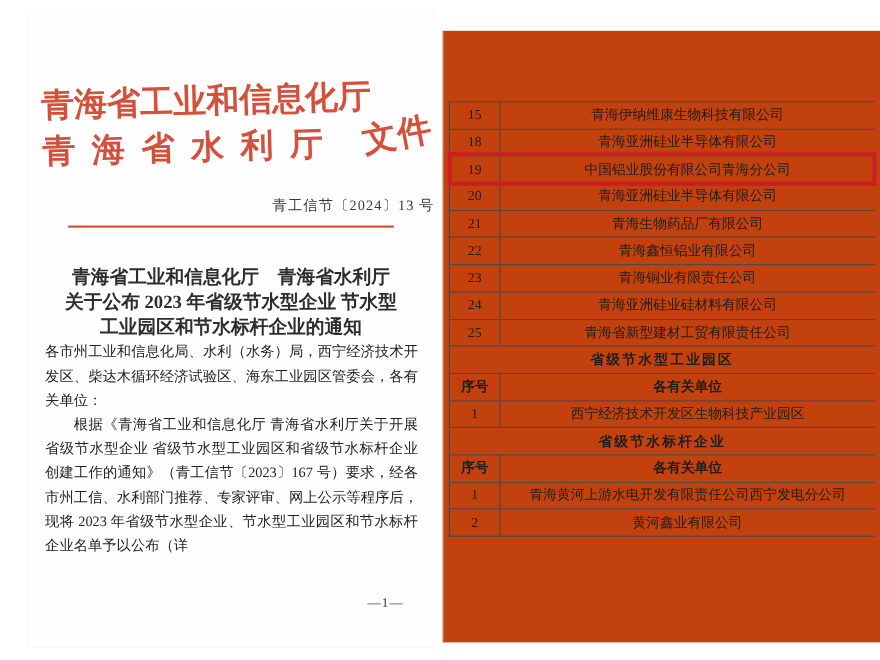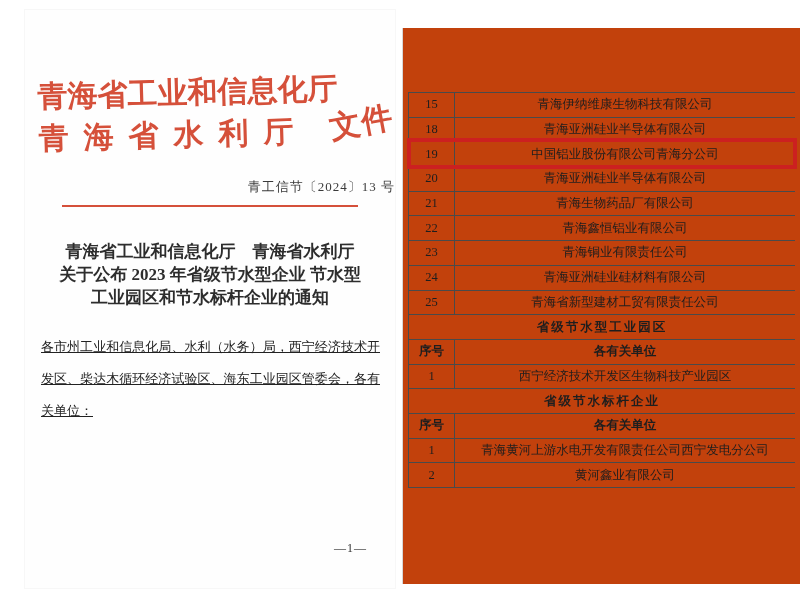--- a/index.html
+++ b/index.html
@@ -35,24 +35,23 @@
   }
   .red-rule {
     margin: 9px auto 0 auto; width: 296px; height: 2px;
   }
   .doc-title {
     margin-top: 33px; text-align: center;
     font-size: 17px; font-weight: 700; line-height: 23px;
     color: #2d2d2d; white-space: pre-line;
   }
   .doc-body {
-    margin-top: 22px; padding: 0 15px 0 16px;
-    font-size: 13px; line-height: 32px; color: #222;
+    padding: 0 15px 0 16px;
+    font-size: 13px; line-height: 22px; color: #222;
     text-align: justify;
-    text-decoration: underline;
   }
   .doc-body p { text-indent: 0; margin: 0; }
   .doc-body p + p { text-indent: 2em; }
   .page-number {
     position: absolute; right: 28px; bottom: 32px;
     font-size: 12px; color: #333; letter-spacing: 1px;
   }
 
   
   .right-page {
@@ -91,20 +90,21 @@
     <div class="letterhead-line2">青海省水利厅</div>
     <div class="letterhead-suffix">文件</div>
   </div>
   <div class="doc-number">青工信节〔2024〕13 号</div>
   <div class="red-rule" style="background: rgb(213, 80, 58);"></div>
   <div class="doc-title">青海省工业和信息化厅　青海省水利厅
 关于公布 2023 年省级节水型企业 节水型
 工业园区和节水标杆企业的通知</div>
   <div class="doc-body">
       <p>各市州工业和信息化局、水利（水务）局，西宁经济技术开发区、柴达木循环经济试验区、海东工业园区管委会，各有关单位：</p>
+      <p>根据《青海省工业和信息化厅 青海省水利厅关于开展省级节水型企业 省级节水型工业园区和省级节水标杆企业创建工作的通知》（青工信节〔2023〕167 号）要求，经各市州工信、水利部门推荐、专家评审、网上公示等程序后，现将 2023 年省级节水型企业、节水型工业园区和节水标杆企业名单予以公布（详</p>
     </div>
   <div class="page-number">—1—</div>
 </div>
 
 <div class="right-page">
   <table class="companies">
     <tbody>
         <tr>
           <td class="num-cell">15</td>
           <td class="name-cell">青海伊纳维康生物科技有限公司</td>

